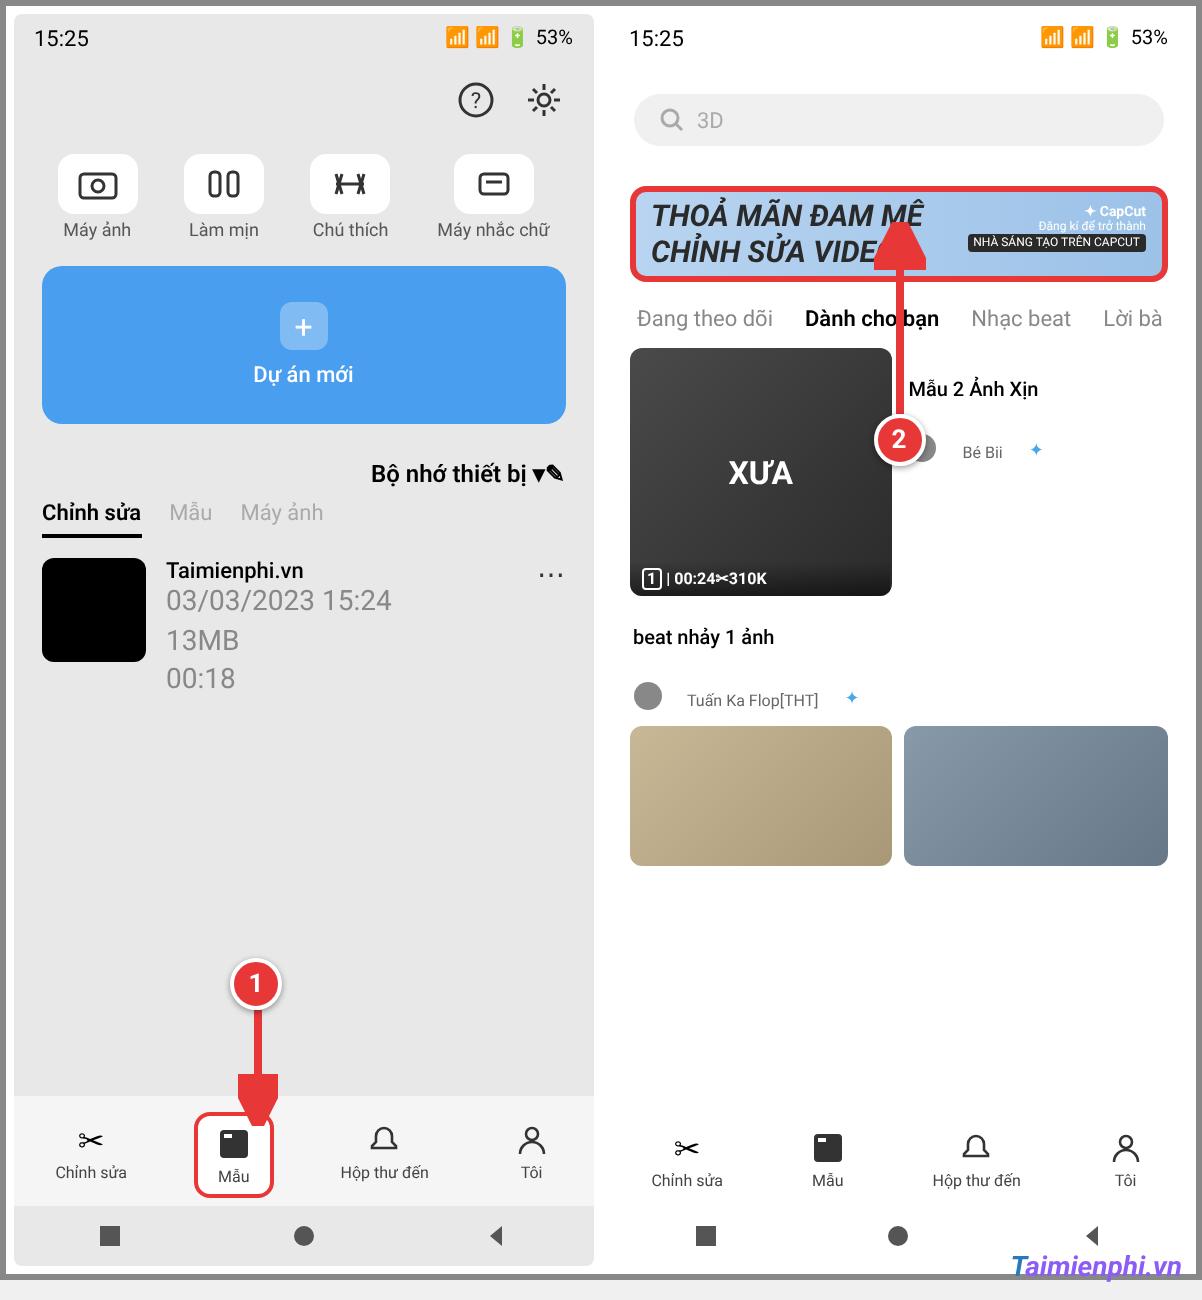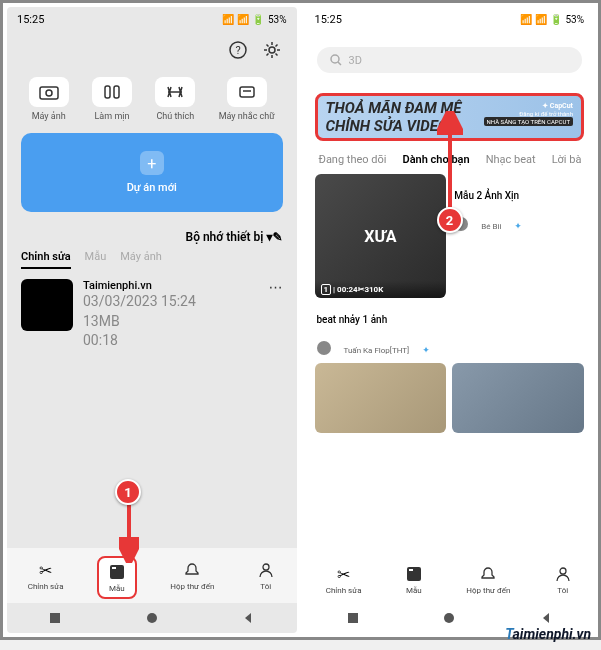--- a/index.html
+++ b/index.html
@@ -55,21 +55,21 @@
 .video-author{display:flex;align-items:flex-end;gap:13px;padding:0 2px}
 .avatar{width:14px;height:14px;border-radius:50%;background:#888}
 .author-name{font-size:8px;color:#666}
 .verify{color:#4aa8e8;font-size:9px}
 .thumb-row{display:flex;gap:6px;padding:4px 10px}
 .small-thumb{flex:1;height:70px;background:linear-gradient(135deg,#c9b896,#a89878);border-radius:6px}
 .callout{position:absolute;width:26px;height:26px;background:#e73737;border:2px solid #fff;border-radius:50%;display:flex;align-items:center;justify-content:center;color:#fff;font-weight:700;font-size:13px;z-index:10;box-shadow:0 1px 3px rgba(0,0,0,0.4)}
 .arrow{position:absolute;z-index:9}
 .watermark{position:absolute;bottom:8px;right:10px;font-size:14px;font-weight:700;font-style:italic;z-index:20}
 .watermark .t{color:#2a7ab8}
-.watermark .rest{color:#0f172a}
+.watermark .rest{color:#8b5cf6}
 svg{display:block}
 </style>
 </head>
 <body>
 
 <div class="frame">
 
   <div class="phone left-phone">
     <div class="status-bar">
       <span>15:25</span>

